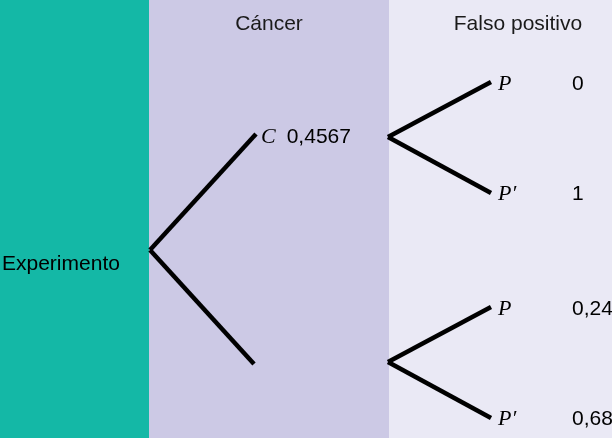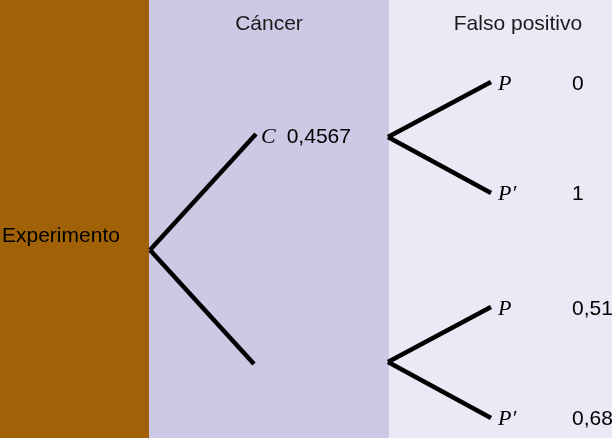--- a/index.html
+++ b/index.html
@@ -5,21 +5,21 @@
 <style>
   html, body {
     margin: 0;
     padding: 0;
     background: #ffffff;
   }
   #canvas {
     position: relative;
     width: 612px;
     height: 438px;
-    background: #a16207;
+    background: #14b8a6;
     overflow: hidden;
     font-family: "Liberation Sans", sans-serif;
     color: #000000;
   }
   .band {
     position: absolute;
     top: 0;
     height: 438px;
   }
   #band-cancer {
@@ -68,21 +68,21 @@
     font-family: "Liberation Serif", serif;
     font-style: italic;
     font-size: 22px;
   }
   .node-label .val {
     font-family: "Liberation Sans", sans-serif;
     font-style: normal;
   }
   #root-label {
     left: 2px;
-    top: 222px;
+    top: 250px;
     font-size: 21px;
   }
   #node-c {
     left: 261px;
     top: 123px;
   }
   #node-cp {
     left: 258px;
     top: 350px;
   }
@@ -146,20 +146,20 @@
 
   <div class="leaf" id="leaf-0">
     <span class="sym">P</span><span class="val">0</span>
   </div>
 
   <div class="leaf" id="leaf-1">
     <span class="sym">P′</span><span class="val">1</span>
   </div>
 
   <div class="leaf" id="leaf-2">
-    <span class="sym">P</span><span class="val">0,51</span>
+    <span class="sym">P</span><span class="val">0,24</span>
   </div>
 
   <div class="leaf" id="leaf-3">
     <span class="sym">P′</span><span class="val">0,68</span>
   </div>
 
 </div>
 
 </body></html>

